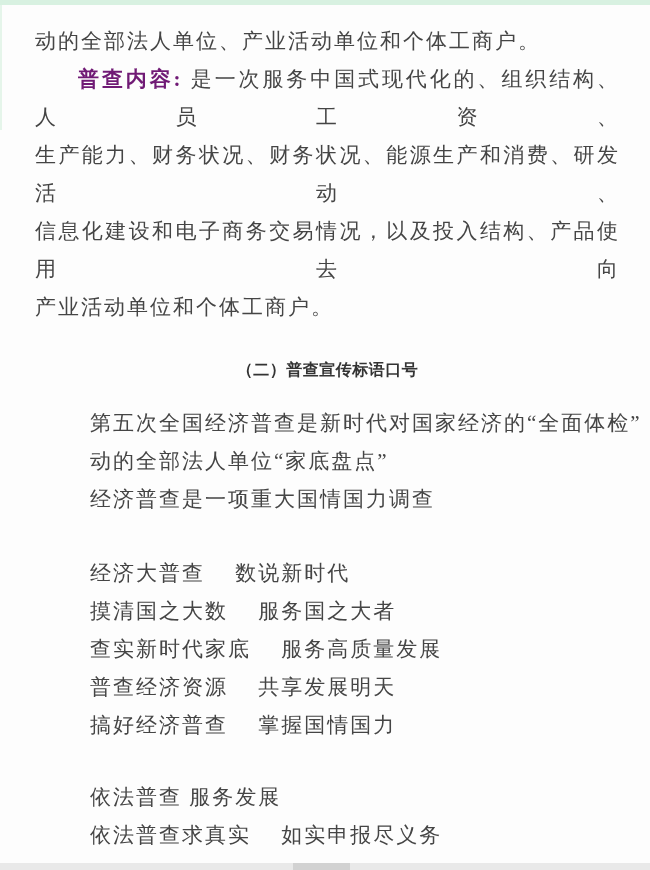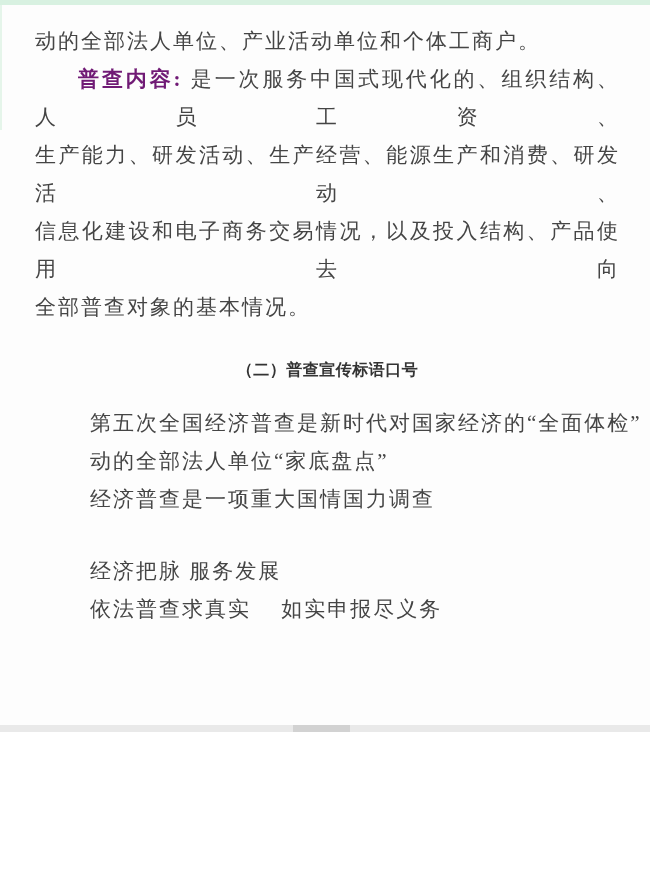--- a/index.html
+++ b/index.html
@@ -3,21 +3,21 @@
 <meta charset="utf-8">
 <style>
   html, body {
     margin: 0;
     padding: 0;
     background: #ffffff;
   }
   .page {
     position: relative;
     width: 650px;
-    height: 732px;
+    height: 870px;
     background: #fdfdfd;
     overflow: hidden;
     font-family: "Liberation Serif", "DejaVu Serif", serif;
     color: #454545;
   }
   .top-strip {
     position: absolute;
     top: 0; left: 0;
     width: 650px; height: 5px;
     background: #d8f1e1;
@@ -90,36 +90,43 @@
 <div class="page">
   <div class="top-strip"></div>
   <div class="left-strip"></div>
 
   <div class="content">
 
     <div class="bodyline first-line">动的全部法人单位、产业活动单位和个体工商户。</div>
 
     <div>
       <div class="bodyline just indent"><span class="bold-label">普查内容:</span><span> 是一次服务中国式现代化的、组织结构、人员工资、</span></div>
-      <div class="bodyline just">生产能力、研发活动、生产经营、能源生产和消费、研发活动、</div>
+      <div class="bodyline just">生产能力、财务状况、财务状况、能源生产和消费、研发活动、</div>
       <div class="bodyline just">信息化建设和电子商务交易情况，以及投入结构、产品使用去向</div>
-      <div class="bodyline">全部普查对象的基本情况。</div>
+      <div class="bodyline">产业活动单位和个体工商户。</div>
     </div>
 
     <div class="heading">（二）普查宣传标语口号</div>
 
     <div class="group group-1">
       <div class="bodyline">第五次全国经济普查是新时代对国家经济的“全面体检”</div>
       <div class="bodyline">动的全部法人单位“家底盘点”</div>
       <div class="bodyline">经济普查是一项重大国情国力调查</div>
     </div>
 
+    <div class="group group-2">
+      <div class="bodyline">经济大普查　 数说新时代</div>
+      <div class="bodyline">摸清国之大数　 服务国之大者</div>
+      <div class="bodyline">查实新时代家底　 服务高质量发展</div>
+      <div class="bodyline">普查经济资源　 共享发展明天</div>
+      <div class="bodyline">搞好经济普查　 掌握国情国力</div>
+    </div>
 
     <div class="group group-3">
-      <div class="bodyline">经济把脉 服务发展</div>
+      <div class="bodyline">依法普查 服务发展</div>
       <div class="bodyline">依法普查求真实　 如实申报尽义务</div>
 
     </div>
 
   </div>
 
   <div class="scrollbar-track">
     <div class="scrollbar-thumb"></div>
   </div>
 </div>

